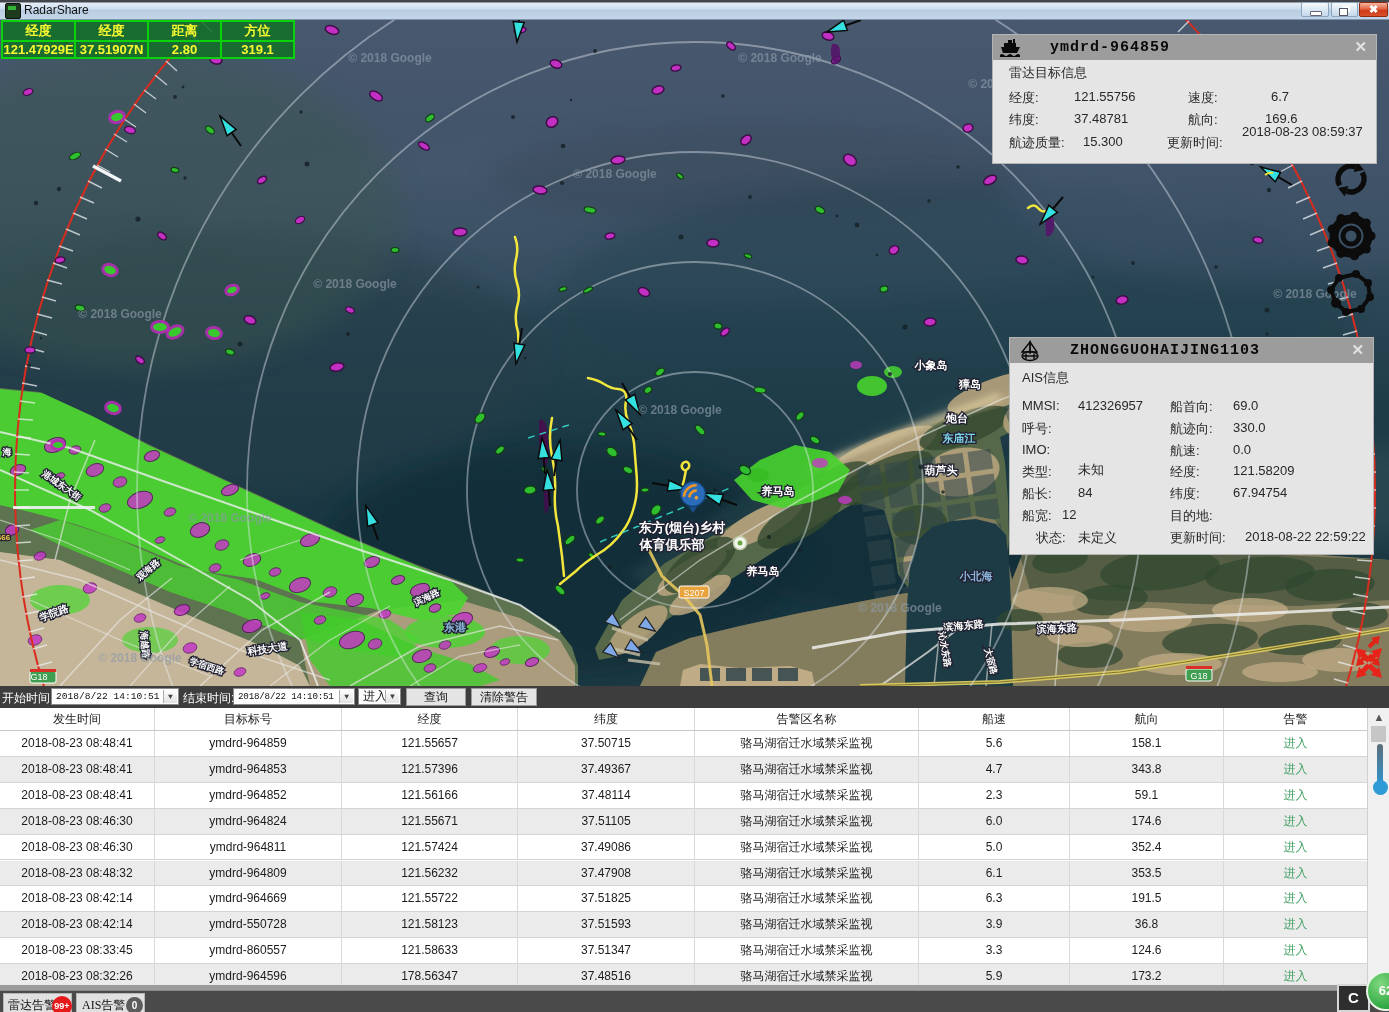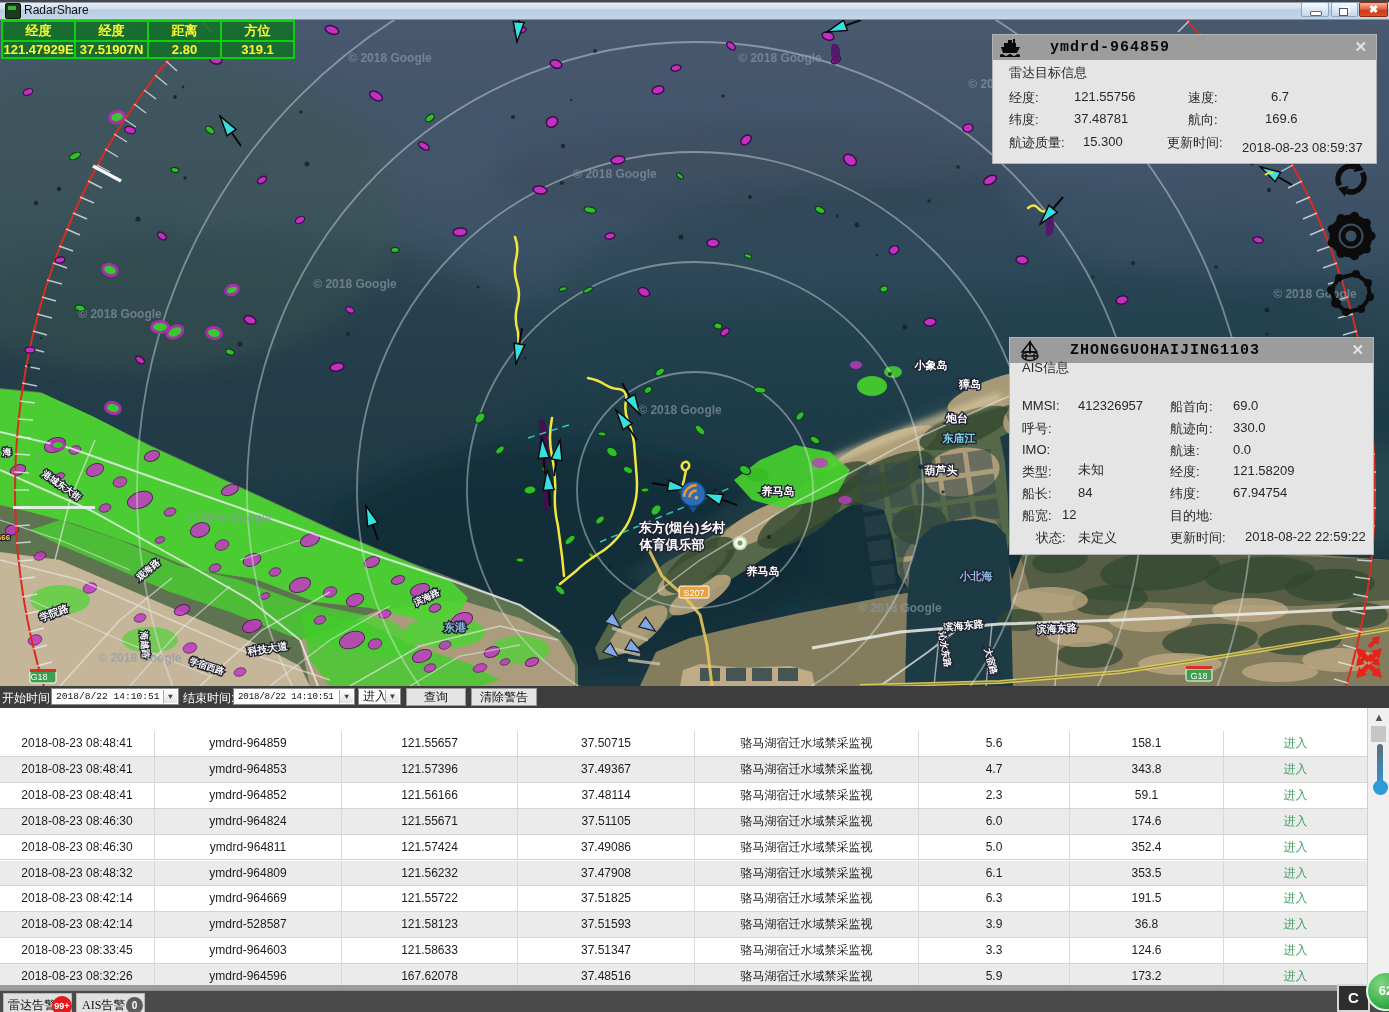--- a/index.html
+++ b/index.html
@@ -728,37 +728,37 @@
       <div class="prow" style="left:81px;top:54px">121.55756</div>
 <div class="prow" style="left:195px;top:54px">速度:</div>
       <div class="prow" style="left:278px;top:54px">6.7</div>
 <div class="prow" style="left:16px;top:76px">纬度:</div>
       <div class="prow" style="left:81px;top:76px">37.48781</div>
 <div class="prow" style="left:195px;top:76px">航向:</div>
       <div class="prow" style="left:272px;top:76px">169.6</div>
 <div class="prow" style="left:16px;top:99px">航迹质量:</div>
       <div class="prow" style="left:90px;top:99px">15.300</div>
 <div class="prow" style="left:174px;top:99px">更新时间:</div>
-      <div class="prow" style="left:249px;top:105px">2018-08-23 08:59:37</div>
+      <div class="prow" style="left:249px;top:89px">2018-08-23 08:59:37</div>
 </div>
 <div class="popup" id="popup2">
 <div class="pophdr">
         <svg style="position:absolute;left:8px;top:2px" width="24" height="22" viewBox="0 0 24 22">
 <g stroke="#0a0a0a" fill="none" stroke-width="1.4">
 <path d="M12,1 L12,14"></path>
             <path d="M12,2 L4,12 L12,12 Z" fill="none"></path>
             <path d="M12,2 L19,12 L12,12"></path>
 <ellipse cx="12" cy="16" rx="8" ry="4.5"></ellipse>
             <path d="M5,16 L19,16 M8,13.5 L8,19 M16,13.5 L16,19"></path>
 </g>
         </svg>
 <div class="t" style="left:60px">ZHONGGUOHAIJING1103</div>
         <div class="x">✕</div>
       </div>
-<div class="prow" style="left:12px;top:21px">AIS信息</div>
+<div class="prow" style="left:12px;top:31px">AIS信息</div>
 <div class="prow" style="left:12px;top:60px">MMSI:</div>
       <div class="prow" style="left:68px;top:60px">412326957</div>
 <div class="prow" style="left:160px;top:60px">船首向:</div>
       <div class="prow" style="left:223px;top:60px">69.0</div>
 <div class="prow" style="left:12px;top:82px">呼号:</div>
 <div class="prow" style="left:160px;top:82px">航迹向:</div>
       <div class="prow" style="left:223px;top:82px">330.0</div>
 <div class="prow" style="left:12px;top:104px">IMO:</div>
 <div class="prow" style="left:160px;top:104px">航速:</div>
       <div class="prow" style="left:223px;top:104px">0.0</div>
@@ -782,20 +782,30 @@
 <div id="toolbar">
     <div class="lb" style="left:2px">开始时间:</div>
 <div class="fld" style="left:51px;width:128px;font-size:9.6px">2018/8/22 14:10:51<div class="drop">▼</div></div>
 <div class="lb" style="left:183px">结束时间:</div>
 <div class="fld" style="left:233px;width:122px;font-size:9.2px;letter-spacing:-0.2px">2018/8/22 14:10:51<div class="drop">▼</div></div>
 <div class="fld" style="left:358px;width:43px;font-family:'Liberation Sans',sans-serif;font-size:12px">进入<div class="drop">▼</div></div>
 <div class="tbtn" style="left:406px;width:60px">查询</div>
 <div class="tbtn" style="left:471px;width:66px">清除警告</div>
   </div>
 <div id="tablewrap">
+    <div class="trow" style="top:0;height:23px;line-height:22px;border-bottom:1px solid #c8c8c8">
+      <div class="c0" style="line-height:22px;border-bottom:none">发生时间</div>
+      <div class="c1" style="line-height:22px;border-bottom:none">目标标号</div>
+      <div class="c2" style="line-height:22px;border-bottom:none">经度</div>
+      <div class="c3" style="line-height:22px;border-bottom:none">纬度</div>
+      <div class="c4" style="line-height:22px;border-bottom:none">告警区名称</div>
+      <div class="c5" style="line-height:22px;border-bottom:none">船速</div>
+      <div class="c6" style="line-height:22px;border-bottom:none">航向</div>
+      <div class="c7" style="line-height:22px;border-bottom:none">告警</div>
+    </div>
     <div class="trow" style="top:23.0px;height:25.9px;line-height:25.9px;background:#ffffff">
       <div class="c0" style="line-height:25.9px">2018-08-23 08:48:41</div>
       <div class="c1" style="line-height:25.9px">ymdrd-964859</div>
       <div class="c2" style="line-height:25.9px">121.55657</div>
       <div class="c3" style="line-height:25.9px">37.50715</div>
       <div class="c4" style="line-height:25.9px">骆马湖宿迁水域禁采监视</div>
       <div class="c5" style="line-height:25.9px">5.6</div>
       <div class="c6" style="line-height:25.9px">158.1</div>
       <div class="c7 gr" style="line-height:25.9px">进入</div>
     </div>
@@ -854,42 +864,42 @@
       <div class="c1" style="line-height:25.9px">ymdrd-964669</div>
       <div class="c2" style="line-height:25.9px">121.55722</div>
       <div class="c3" style="line-height:25.9px">37.51825</div>
       <div class="c4" style="line-height:25.9px">骆马湖宿迁水域禁采监视</div>
       <div class="c5" style="line-height:25.9px">6.3</div>
       <div class="c6" style="line-height:25.9px">191.5</div>
       <div class="c7 gr" style="line-height:25.9px">进入</div>
     </div>
     <div class="trow" style="top:204.3px;height:25.9px;line-height:25.9px;background:#ebebeb">
       <div class="c0" style="line-height:25.9px">2018-08-23 08:42:14</div>
-      <div class="c1" style="line-height:25.9px">ymdrd-528587</div>
+      <div class="c1" style="line-height:25.9px">ymdrd-550728</div>
       <div class="c2" style="line-height:25.9px">121.58123</div>
       <div class="c3" style="line-height:25.9px">37.51593</div>
       <div class="c4" style="line-height:25.9px">骆马湖宿迁水域禁采监视</div>
       <div class="c5" style="line-height:25.9px">3.9</div>
       <div class="c6" style="line-height:25.9px">36.8</div>
       <div class="c7 gr" style="line-height:25.9px">进入</div>
     </div>
     <div class="trow" style="top:230.2px;height:25.9px;line-height:25.9px;background:#ffffff">
       <div class="c0" style="line-height:25.9px">2018-08-23 08:33:45</div>
-      <div class="c1" style="line-height:25.9px">ymdrd-964603</div>
+      <div class="c1" style="line-height:25.9px">ymdrd-860557</div>
       <div class="c2" style="line-height:25.9px">121.58633</div>
       <div class="c3" style="line-height:25.9px">37.51347</div>
       <div class="c4" style="line-height:25.9px">骆马湖宿迁水域禁采监视</div>
       <div class="c5" style="line-height:25.9px">3.3</div>
       <div class="c6" style="line-height:25.9px">124.6</div>
       <div class="c7 gr" style="line-height:25.9px">进入</div>
     </div>
     <div class="trow" style="top:256.1px;height:37px;line-height:25.9px;background:#ebebeb">
       <div class="c0" style="line-height:25.9px">2018-08-23 08:32:26</div>
       <div class="c1" style="line-height:25.9px">ymdrd-964596</div>
-      <div class="c2" style="line-height:25.9px">167.62078</div>
+      <div class="c2" style="line-height:25.9px">178.56347</div>
       <div class="c3" style="line-height:25.9px">37.48516</div>
       <div class="c4" style="line-height:25.9px">骆马湖宿迁水域禁采监视</div>
       <div class="c5" style="line-height:25.9px">5.9</div>
       <div class="c6" style="line-height:25.9px">173.2</div>
       <div class="c7 gr" style="line-height:25.9px">进入</div>
     </div>
   </div>
 <div style="position:absolute;left:0;top:985px;width:1367px;height:5px;background:#9c9c9c;z-index:5"></div>
 <div id="vscroll">
     <div style="position:absolute;left:3px;top:2px;width:16px;height:14px;color:#555;font-size:11px;text-align:center;line-height:14px">▲</div>

